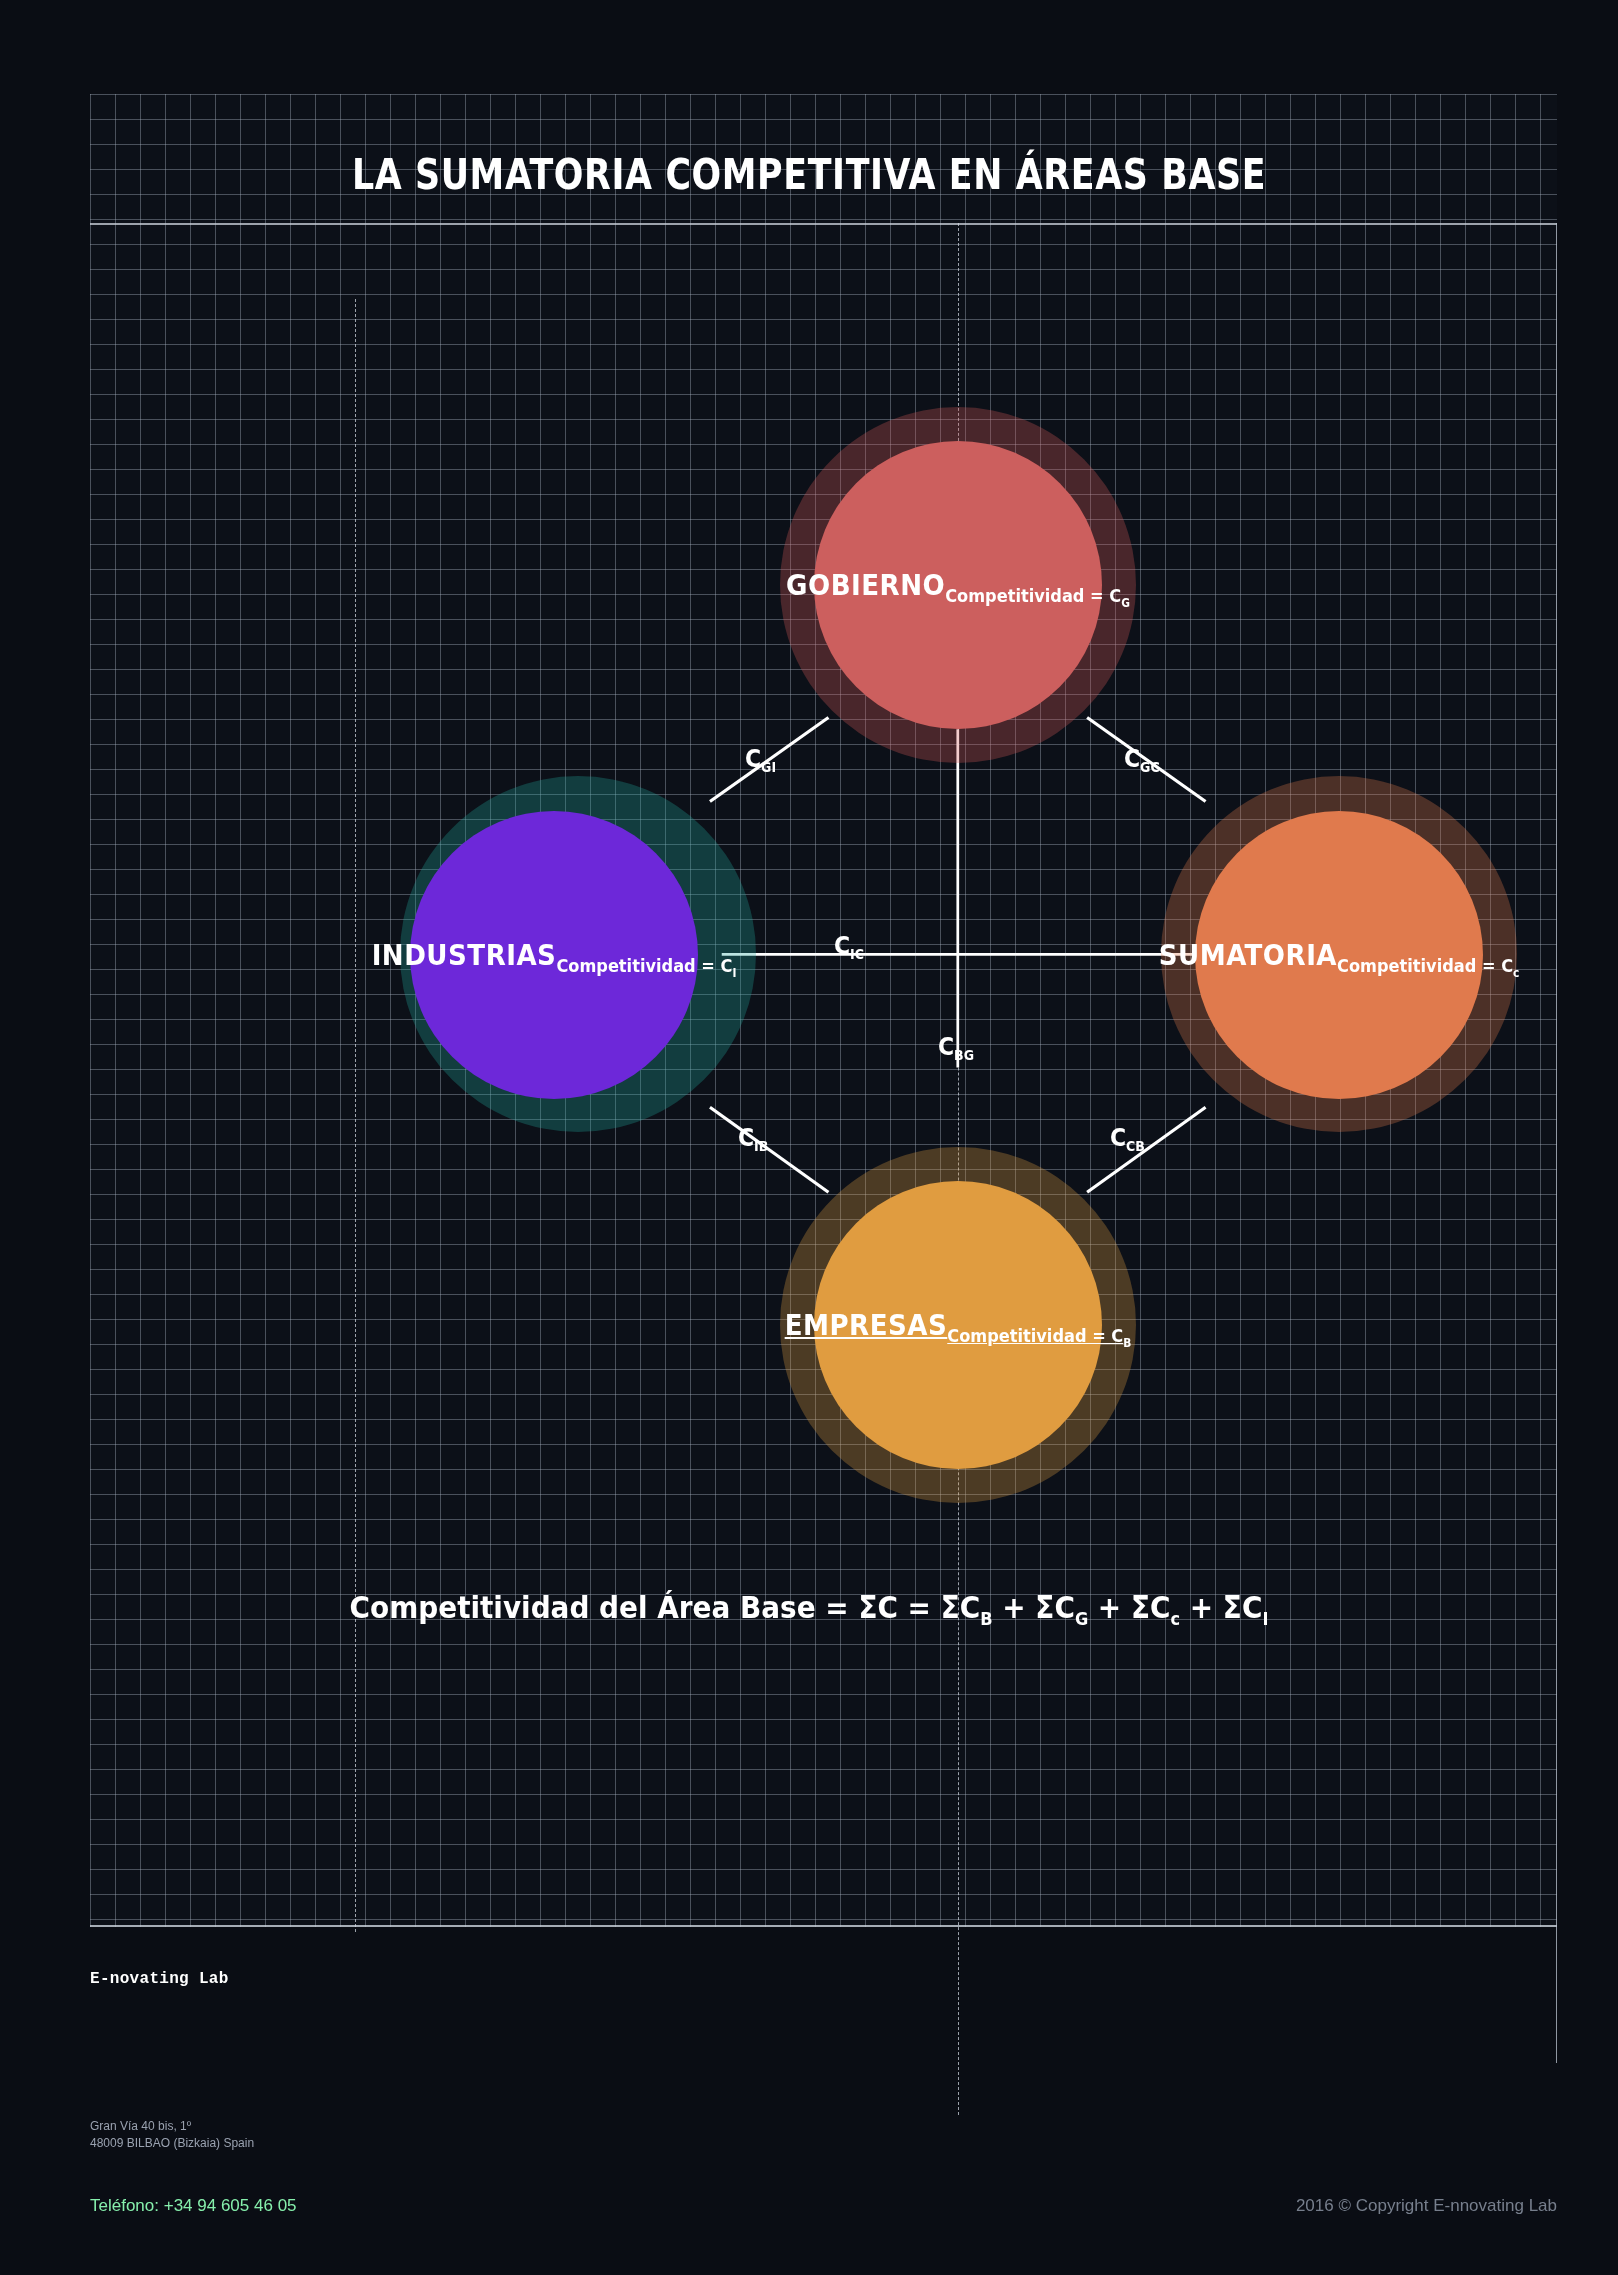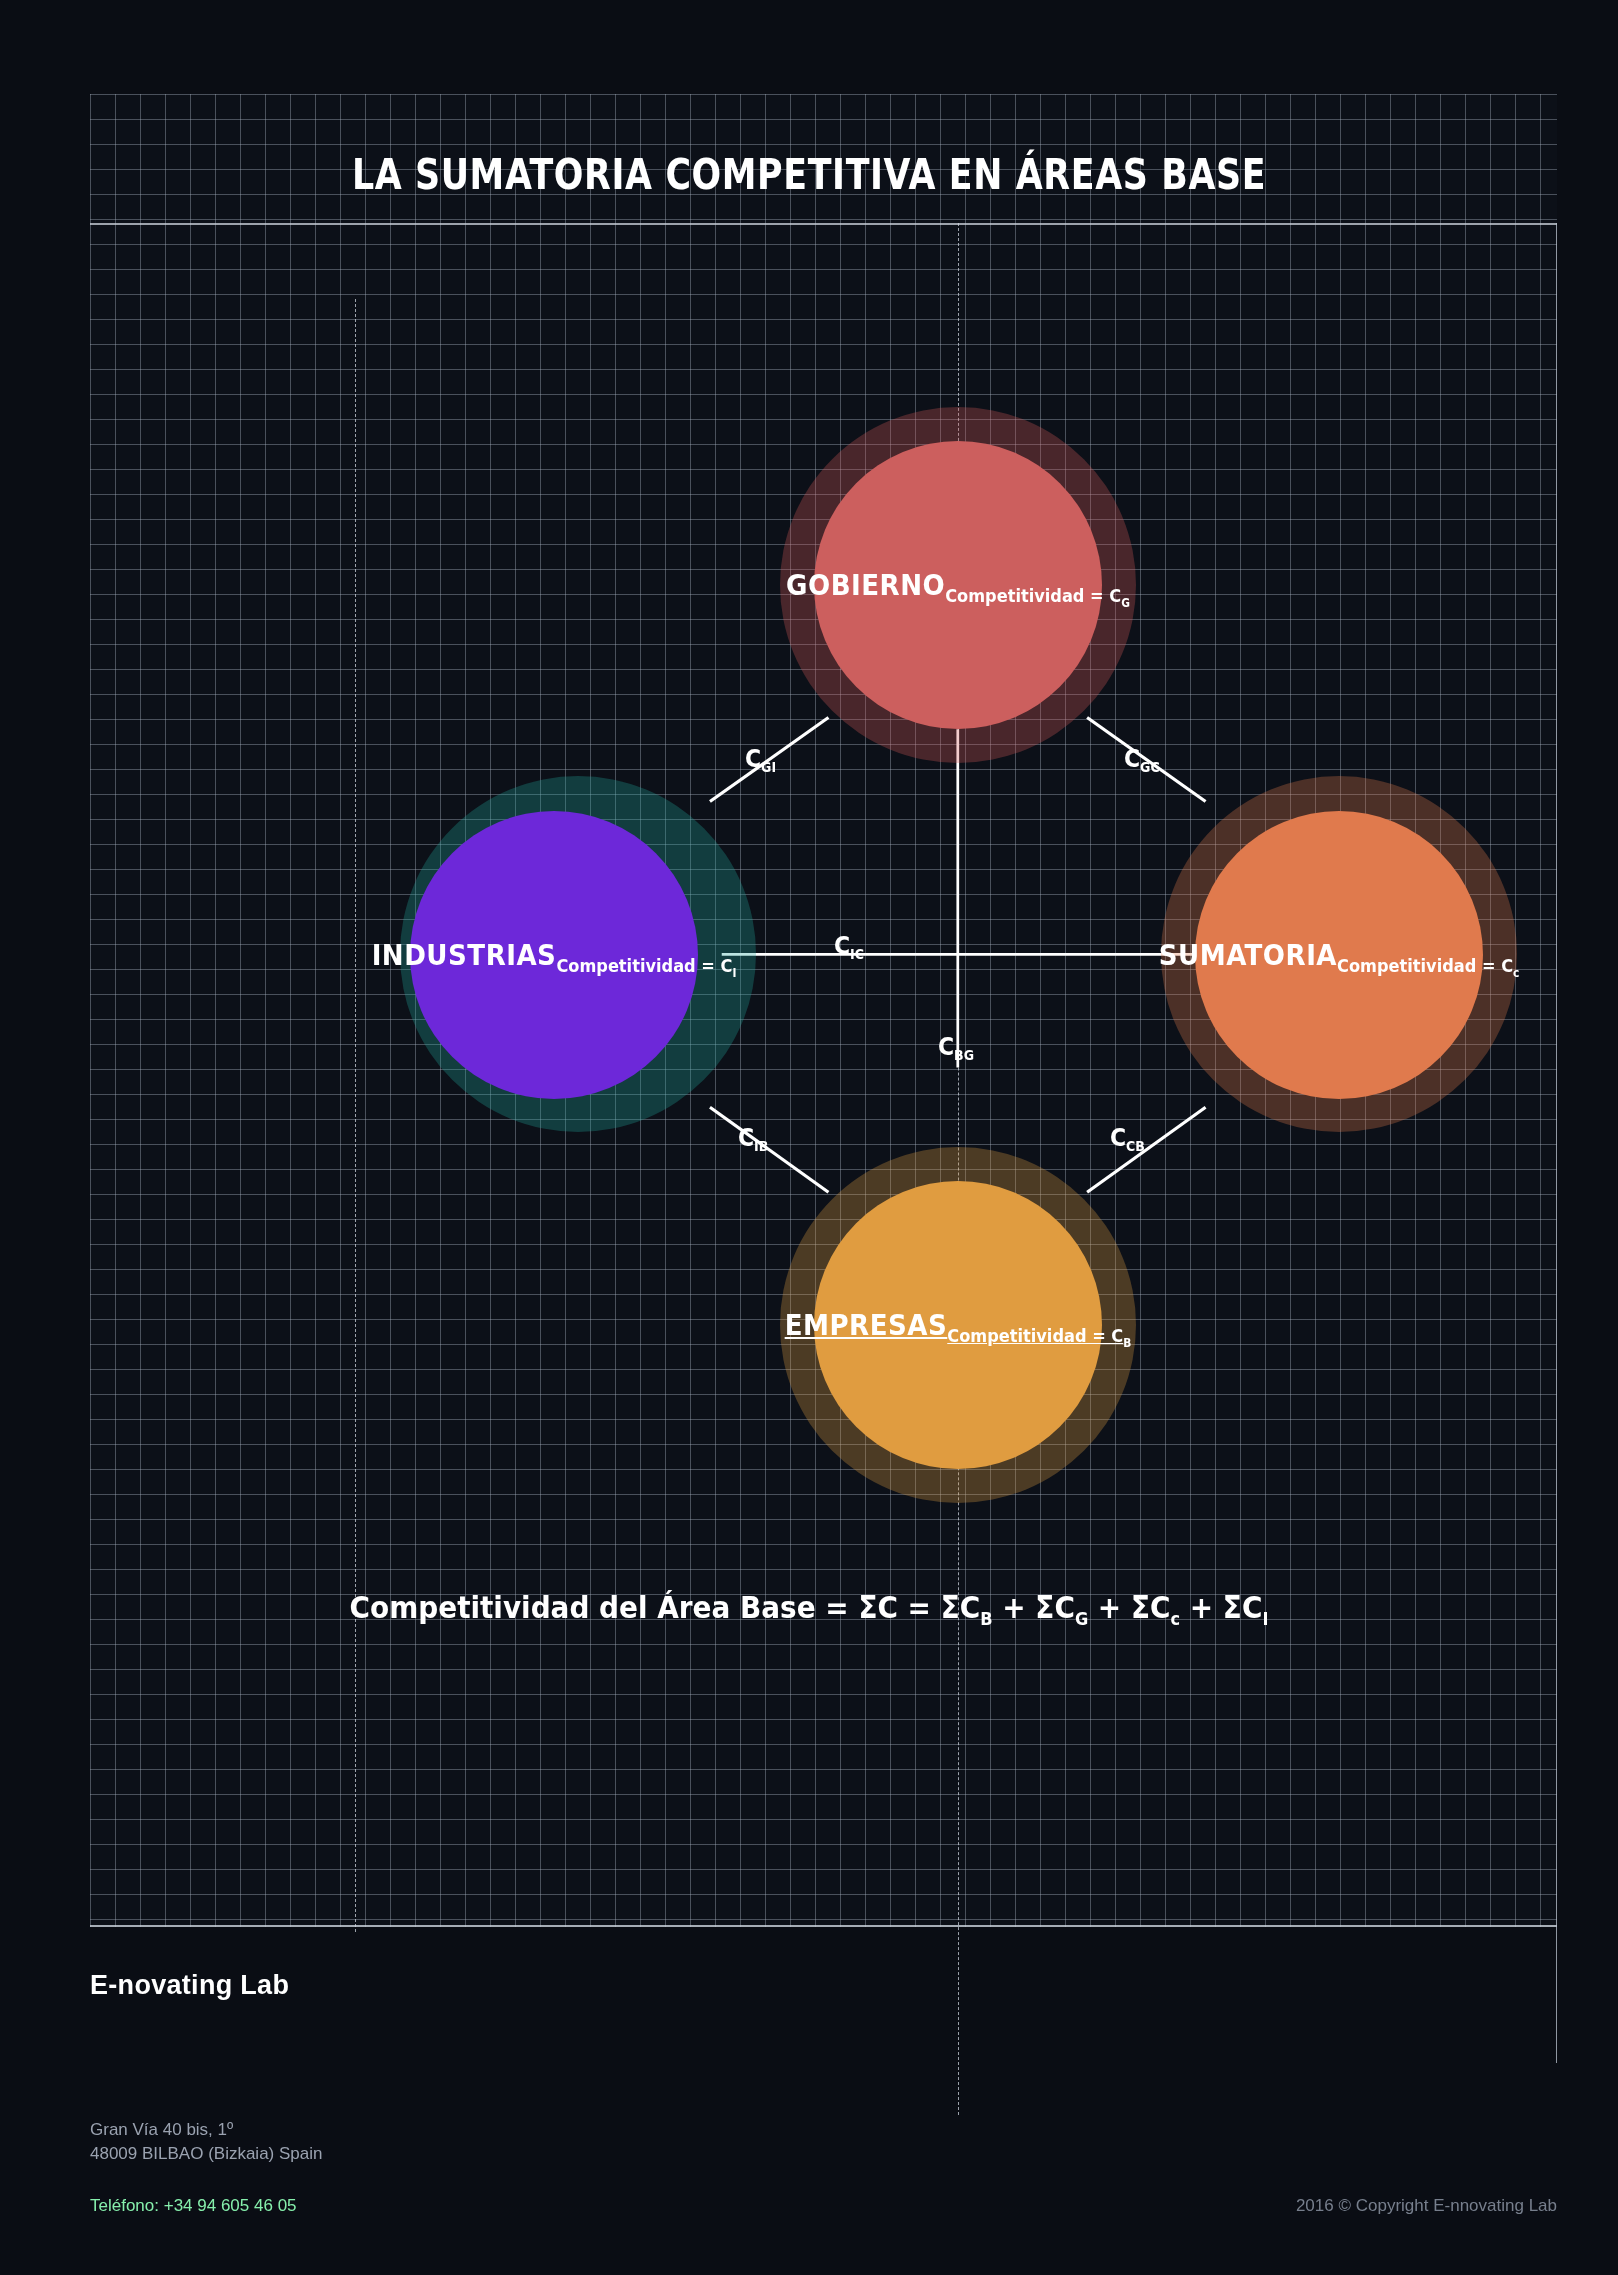--- a/index.html
+++ b/index.html
@@ -112,27 +112,27 @@
     text-align:center;
     font-family:"DejaVu Sans Condensed","Liberation Sans", sans-serif;
     font-size:31px; font-weight:bold; color:#ffffff;
     white-space:nowrap;
   }
   #formula sub { font-size:18px; vertical-align:baseline; position:relative; top:7.2px; }
 
   
   #footer-brand {
     position:absolute; left:90px; top:1970px;
-    font-family:Liberation Sans, sans-serif;
-    font-size:27px; font-weight:bold; color:#ffffff; letter-spacing:0.3px;
+    font-family:Liberation Mono, monospace;
+    font-size:16px; font-weight:bold; color:#ffffff; letter-spacing:0.3px;
   }
   #footer-address {
     position:absolute; left:90px; top:2118px;
     font-family:"Liberation Sans", sans-serif;
-    font-size:17px; color:#9aa2b0; line-height:1.42;
+    font-size:12px; color:#9aa2b0; line-height:1.42;
   }
   #footer-phone {
     position:absolute; left:90px; top:2196px;
     font-family:"Liberation Sans", sans-serif;
     font-size:17px; color:#86efac;
   }
   #footer-copyright {
     position:absolute; right:61px; top:2196px;
     font-family:"Liberation Sans", sans-serif;
     font-size:17px; color:#777f8d; text-align:right;

